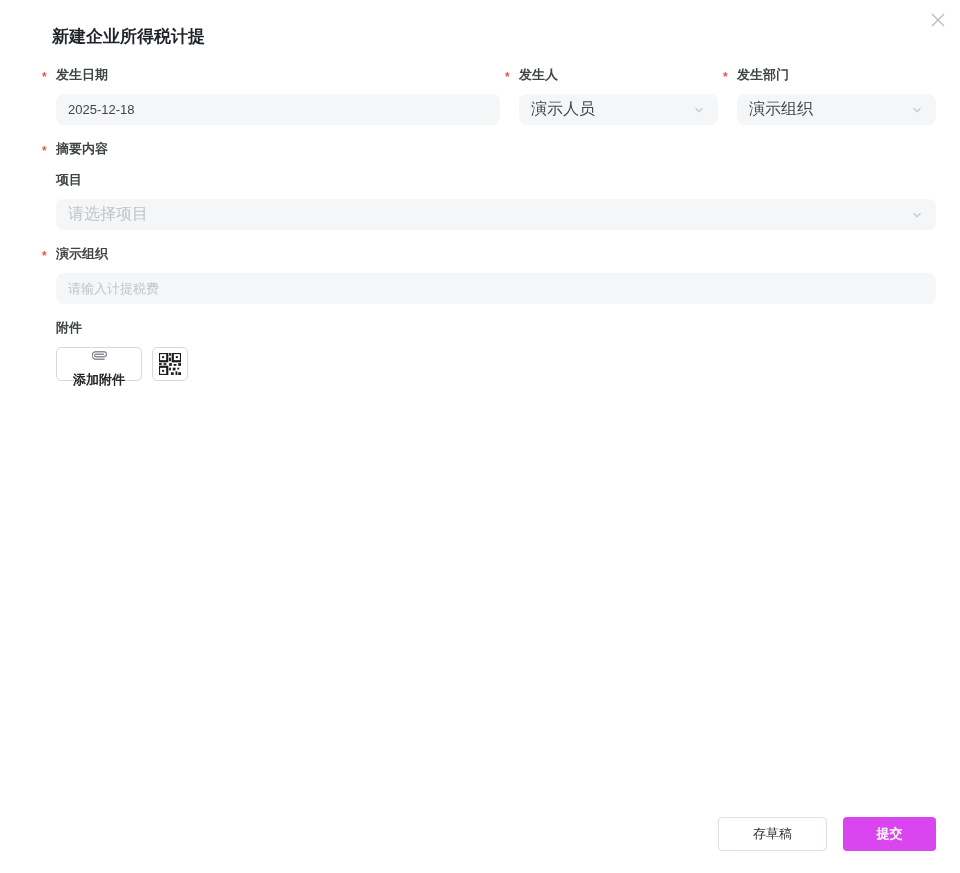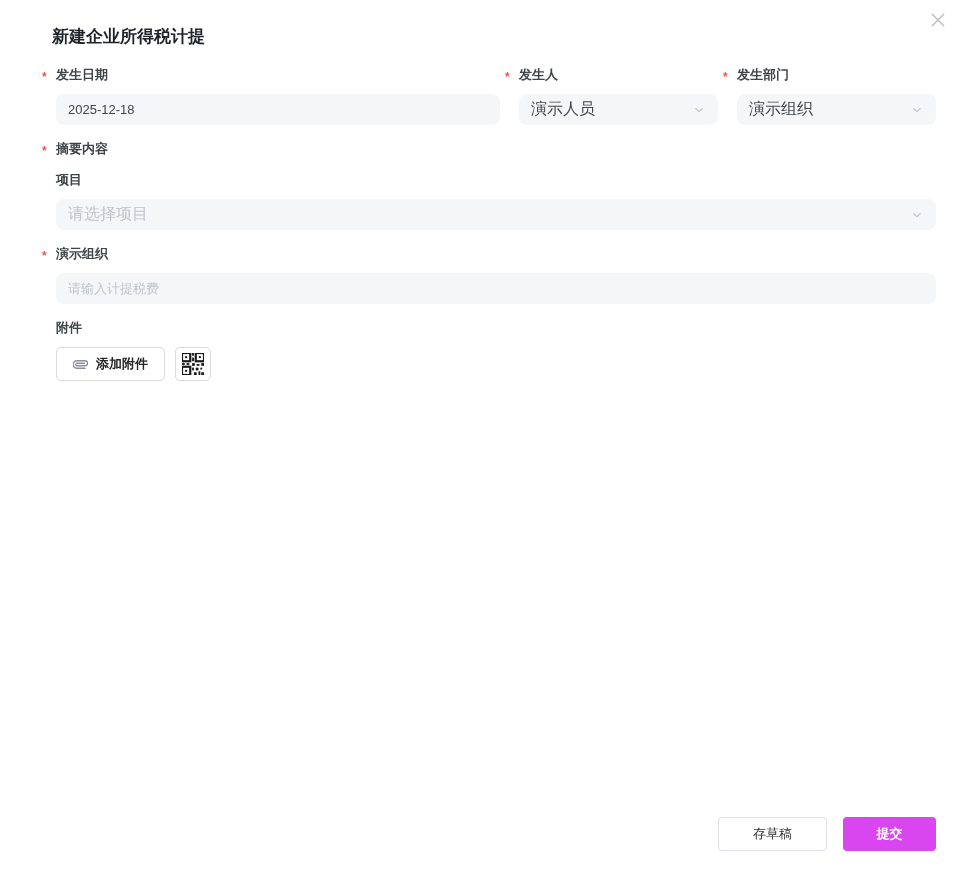--- a/index.html
+++ b/index.html
@@ -31,21 +31,21 @@
   .select { display: flex; align-items: center; justify-content: space-between;
     cursor: pointer; }
   .select .sel-text { font-size: 16px; color: #40454a; }
   .select .sel-text.placeholder { color: #bfc4cc; }
   .select svg { flex: 0 0 auto; }
 
   .attach-row { display: flex; gap: 10px; }
   .attach-btn { height: 34px; display: inline-flex; align-items: center; gap: 8px;
     background: #fff; border: 1px solid #d9d9d9; border-radius: 5px; padding: 0 16px;
     font-size: 13px; font-weight: bold; color: #262626; cursor: pointer;
-    font-family: "Liberation Sans", "DejaVu Sans", sans-serif; }
+    font-family: "Liberation Sans", "DejaVu Sans", sans-serif; flex-direction: column; }
   .qr-btn { width: 36px; height: 34px; background: #fff; border: 1px solid #d9d9d9;
     border-radius: 5px; display: inline-flex; align-items: center; justify-content: center;
     cursor: pointer; }
 
   .footer { position: absolute; right: 24px; bottom: 22px; display: flex; gap: 16px; margin-top: 8px; }
   .btn { height: 34px; border-radius: 4px; font-size: 13px; cursor: pointer;
     font-family: "Liberation Sans", "DejaVu Sans", sans-serif; }
   .btn-draft { width: 109px; background: #fff; border: 1px solid #dcdfe6; color: #333; }
   .btn-submit { width: 93px; background: #d946ef; border: none; color: #fff; font-weight: bold; }
 </style>

